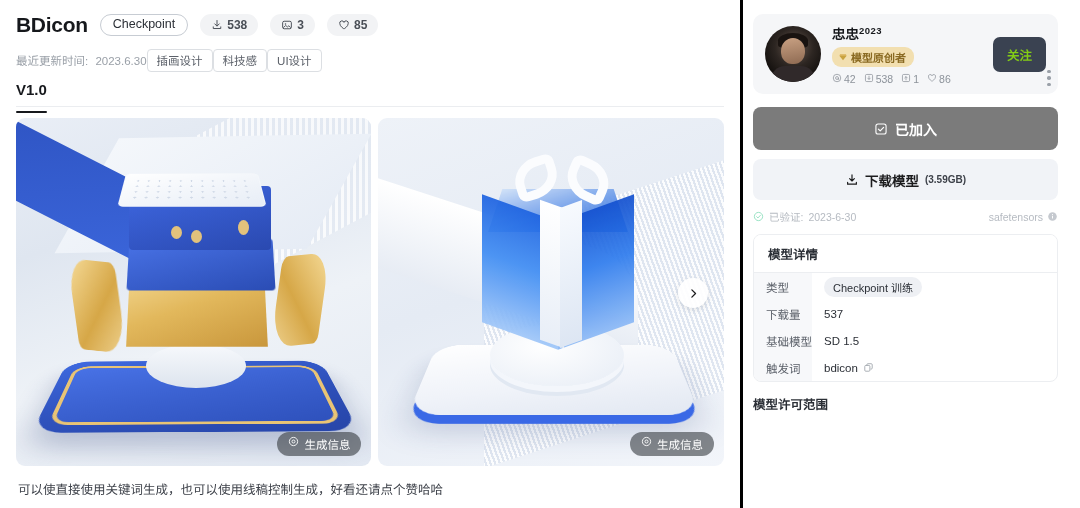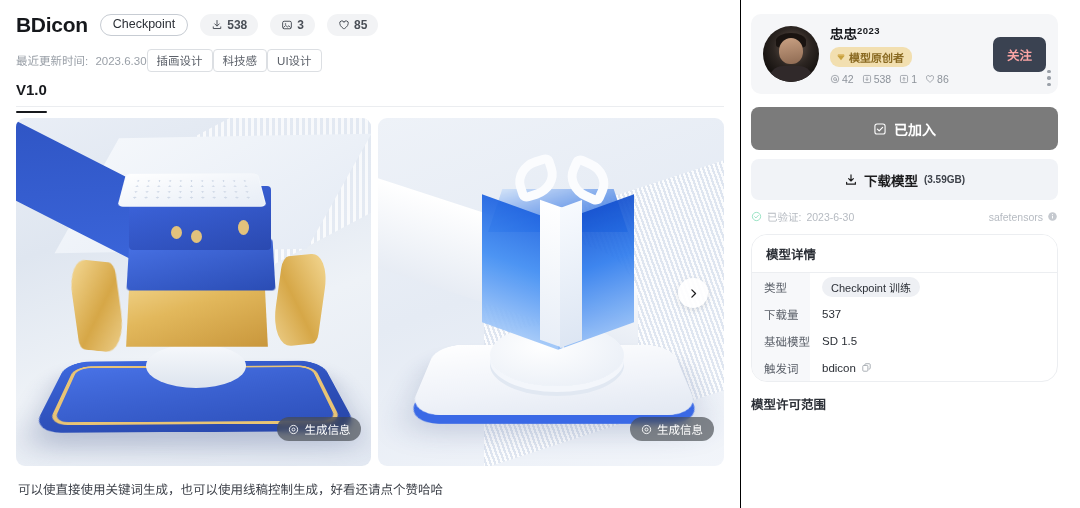--- a/index.html
+++ b/index.html
@@ -230,22 +230,22 @@
   }
   .r2-bow i{
     position:absolute; width:44px; height:40px; border:9px solid #fbfcfe;
     border-radius: 60% 20% 60% 20%;
   }
   .r2-bow i.l { left:-6px; top:0; transform: rotate(-18deg); }
   .r2-bow i.r { right:-10px; top:2px; transform: rotate(24deg) scaleX(-1); }
 
   
   .gen-chip {
-    position: absolute; right: 10px; bottom: 25px;
-    display: inline-flex; align-items: center; gap: 5px;
+    position: absolute; right: 10px; bottom: 10px;
+    display: inline-flex; align-items: flex-start; gap: 5px;
     background: rgba(60,64,70,.62); color: #fff;
     border-radius: 14px; padding: 4px 11px; font-size: 11.5px;
     backdrop-filter: blur(3px);
   }
   .next-btn {
     position: absolute; right: 16px; top: 160px;
     width: 30px; height: 30px; border-radius: 50%;
     background: rgba(255,255,255,.92);
     display: flex; align-items: center; justify-content: center;
     box-shadow: 0 2px 6px rgba(0,0,0,.10); cursor: pointer;
@@ -254,21 +254,21 @@
   
   .desc { margin-top: 13px; padding-left: 2px; }
   .desc-title { font-size: 13.5px; font-weight: bold; color: #16181c; letter-spacing: -0.1px; }
   .desc-sub { font-size: 12.5px; color: #3d4149; margin-top: 7px; }
 
   
   .right-col {
     width: 340px; height: 508px;
     padding: 14px 22px 0 10px;
     background: #fff;
-    border-left: 1px solid #000000;
+    border-left: 3px solid #000000;
     position: relative; overflow: hidden;
   }
 
   .author-card {
     background: #f5f6f8; border-radius: 10px;
     padding: 12px 12px; display: flex; align-items: center; gap: 11px;
     height: 80px;
   }
   .avatar {
     width: 56px; height: 56px; border-radius: 50%; flex: 0 0 56px;
@@ -294,23 +294,23 @@
   .creator-badge {
     display: inline-flex; align-items: center; gap: 3px;
     background: #f2dfb0; color: #8a6a22;
     border-radius: 9px; padding: 1.5px 8px 2.5px 6px;
     font-size: 11px; margin-top: 4px; font-weight: 600;
   }
   .author-stats {
     display: flex; align-items: center; gap: 8px;
     font-size: 10.5px; color: #8d939b; margin-top: 6px;
   }
-  .author-stats span { display: inline-flex; align-items: center; gap: 2px; }
+  .author-stats span { display: inline-flex; gap: 2px; }
   .follow-btn {
-    background: #3a4251; color: #fca5a5; border: none;
+    background: #3a4251; color: #84cc16; border: none;
     border-radius: 7px; padding: 8px 14px;
     font-size: 12.5px; font-weight: 600; cursor: pointer;
     font-family: inherit;
     text-align: right;
   }
 
   .joined-btn {
     margin-top: 13px; width: 100%; height: 43px;
     background: #7b7b7b; color: #fff; border: none; border-radius: 8px;
     display: flex; align-items: center; justify-content: center; gap: 7px;
@@ -325,21 +325,21 @@
   .download-btn .size { font-size: 10px; font-weight: 600; color: #3d4149; }
 
   .verify-row {
     display: flex; align-items: center; justify-content: space-between;
     margin-top: 9px; font-size: 10.5px; color: #b6bbc2;
   }
   .verify-left { display: flex; align-items: center; gap: 5px; }
   .verify-right { display: flex; align-items: center; gap: 4px; color: #b6bbc2; }
 
   .detail-card {
-    margin-top: 10px; border: 1px solid #eceef1; border-radius: 16px;
+    margin-top: 10px; border: 1px solid #eceef1; border-radius: 8px;
     overflow: hidden;
   }
   .detail-head {
     padding: 9px 14px; font-size: 12.5px; font-weight: 600; color: #2b2f36;
     border-bottom: 1px solid #eceef1; background:#fff;
   }
   .detail-row { display: flex; min-height: 27px; align-items: stretch; }
   .detail-key {
     width: 58px; flex: 0 0 58px; background: #f7f8fa;
     font-size: 11.5px; color: #5b6069;

